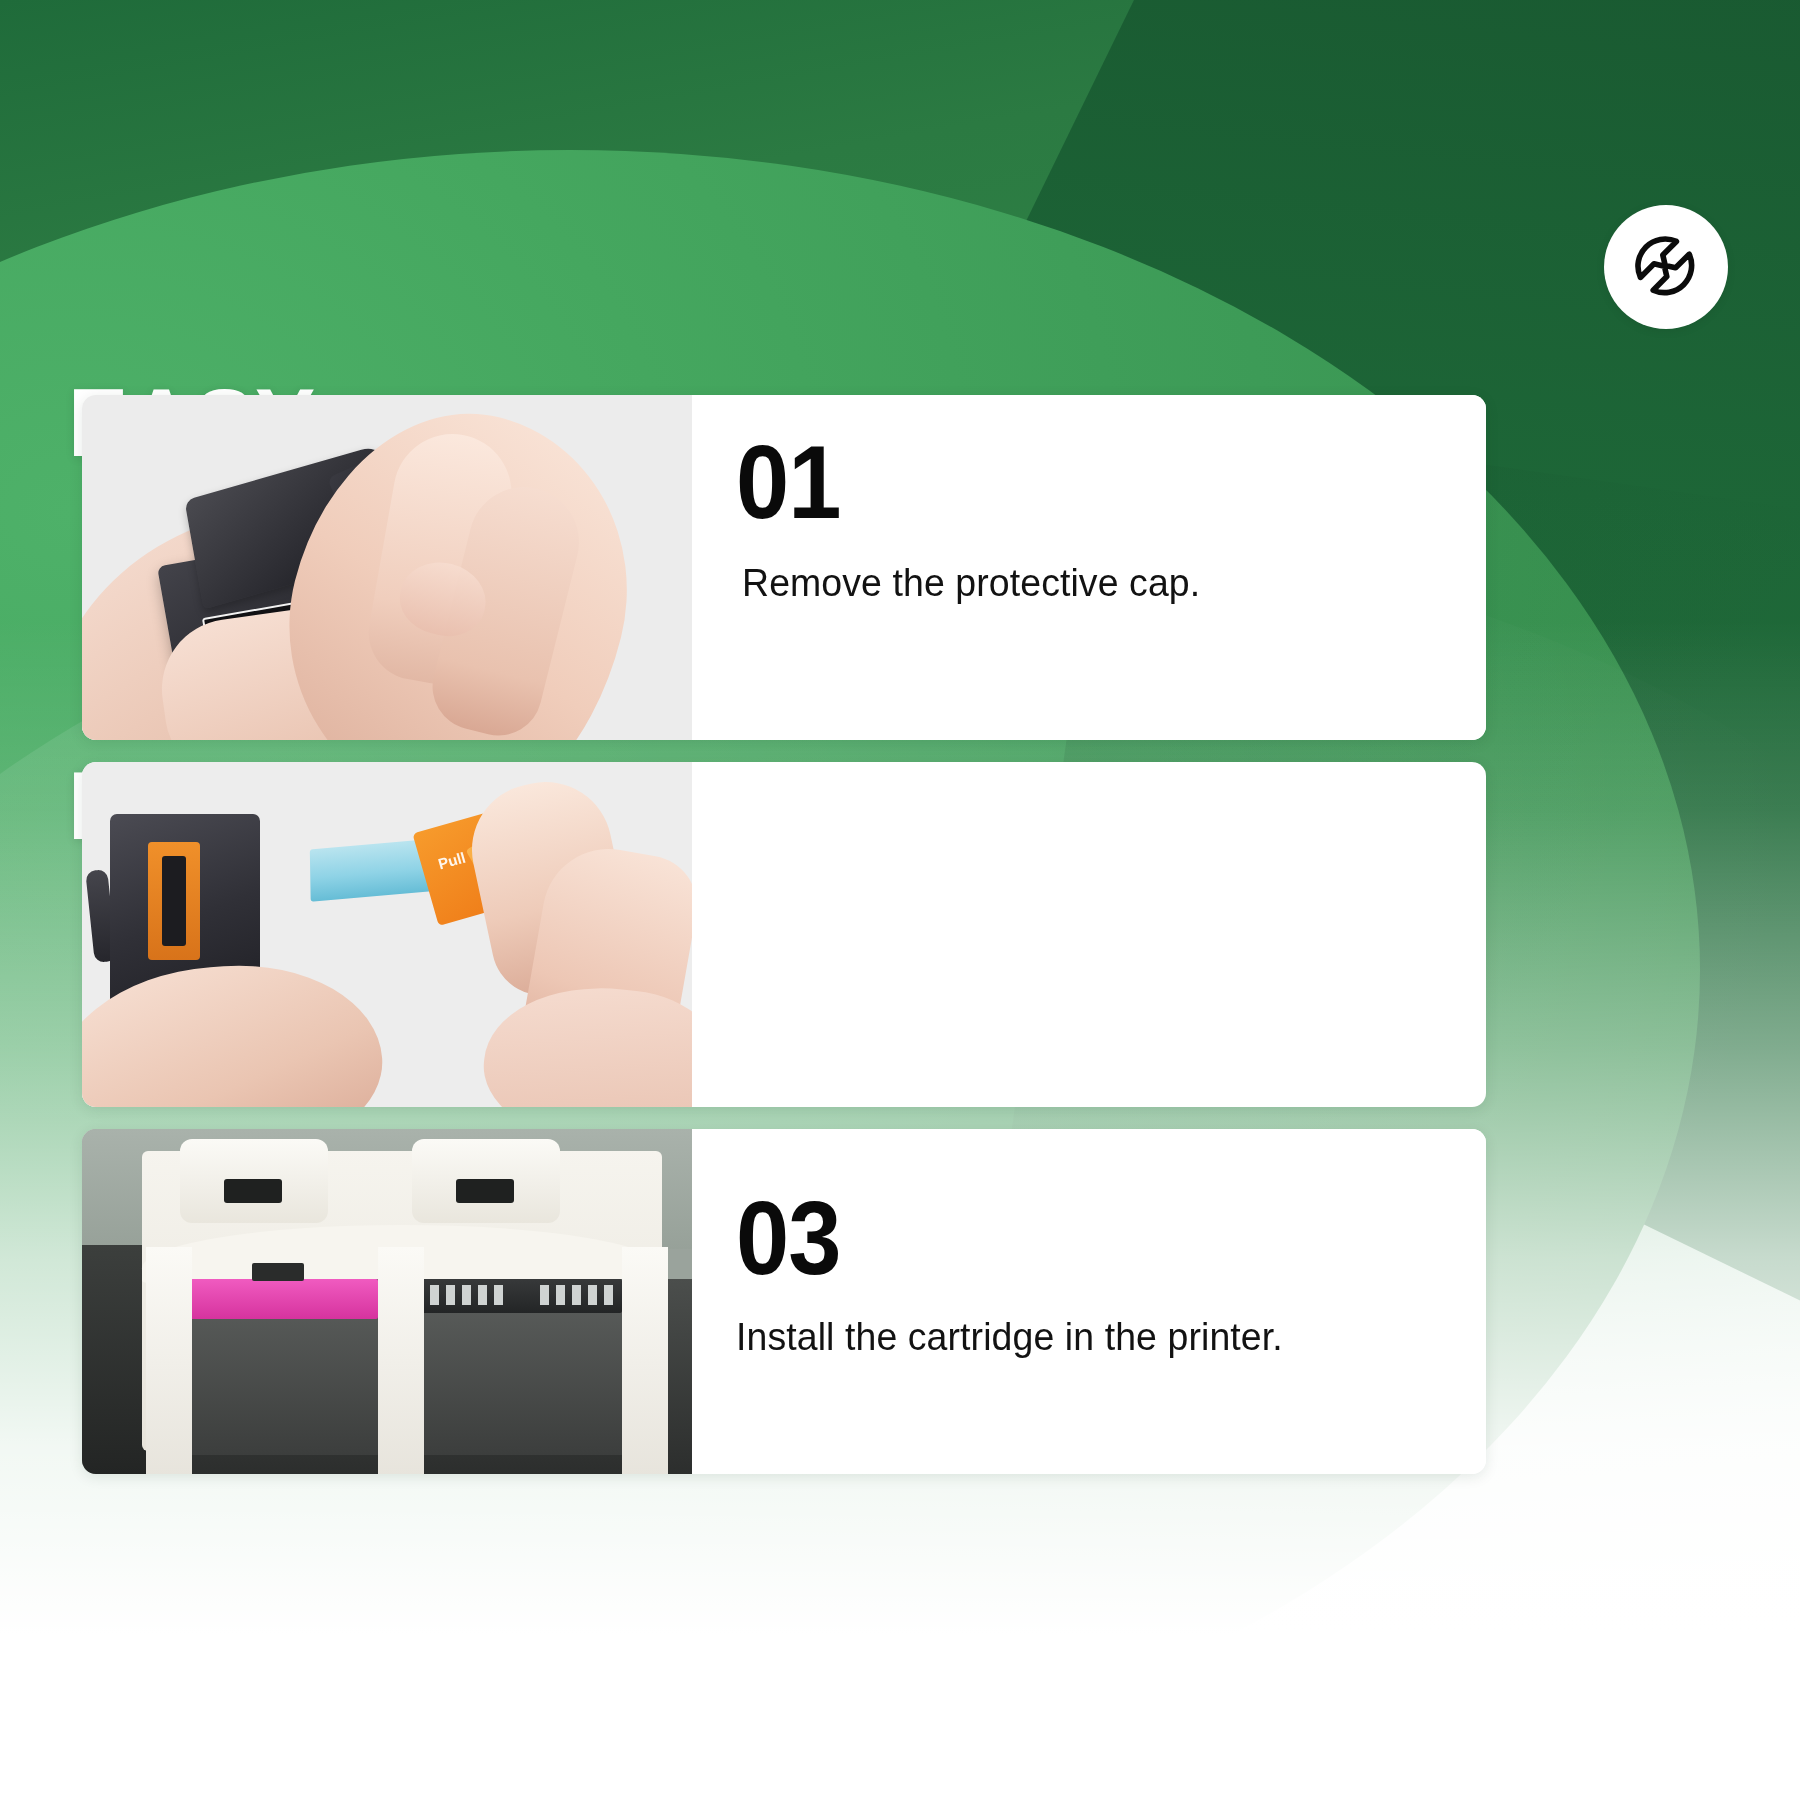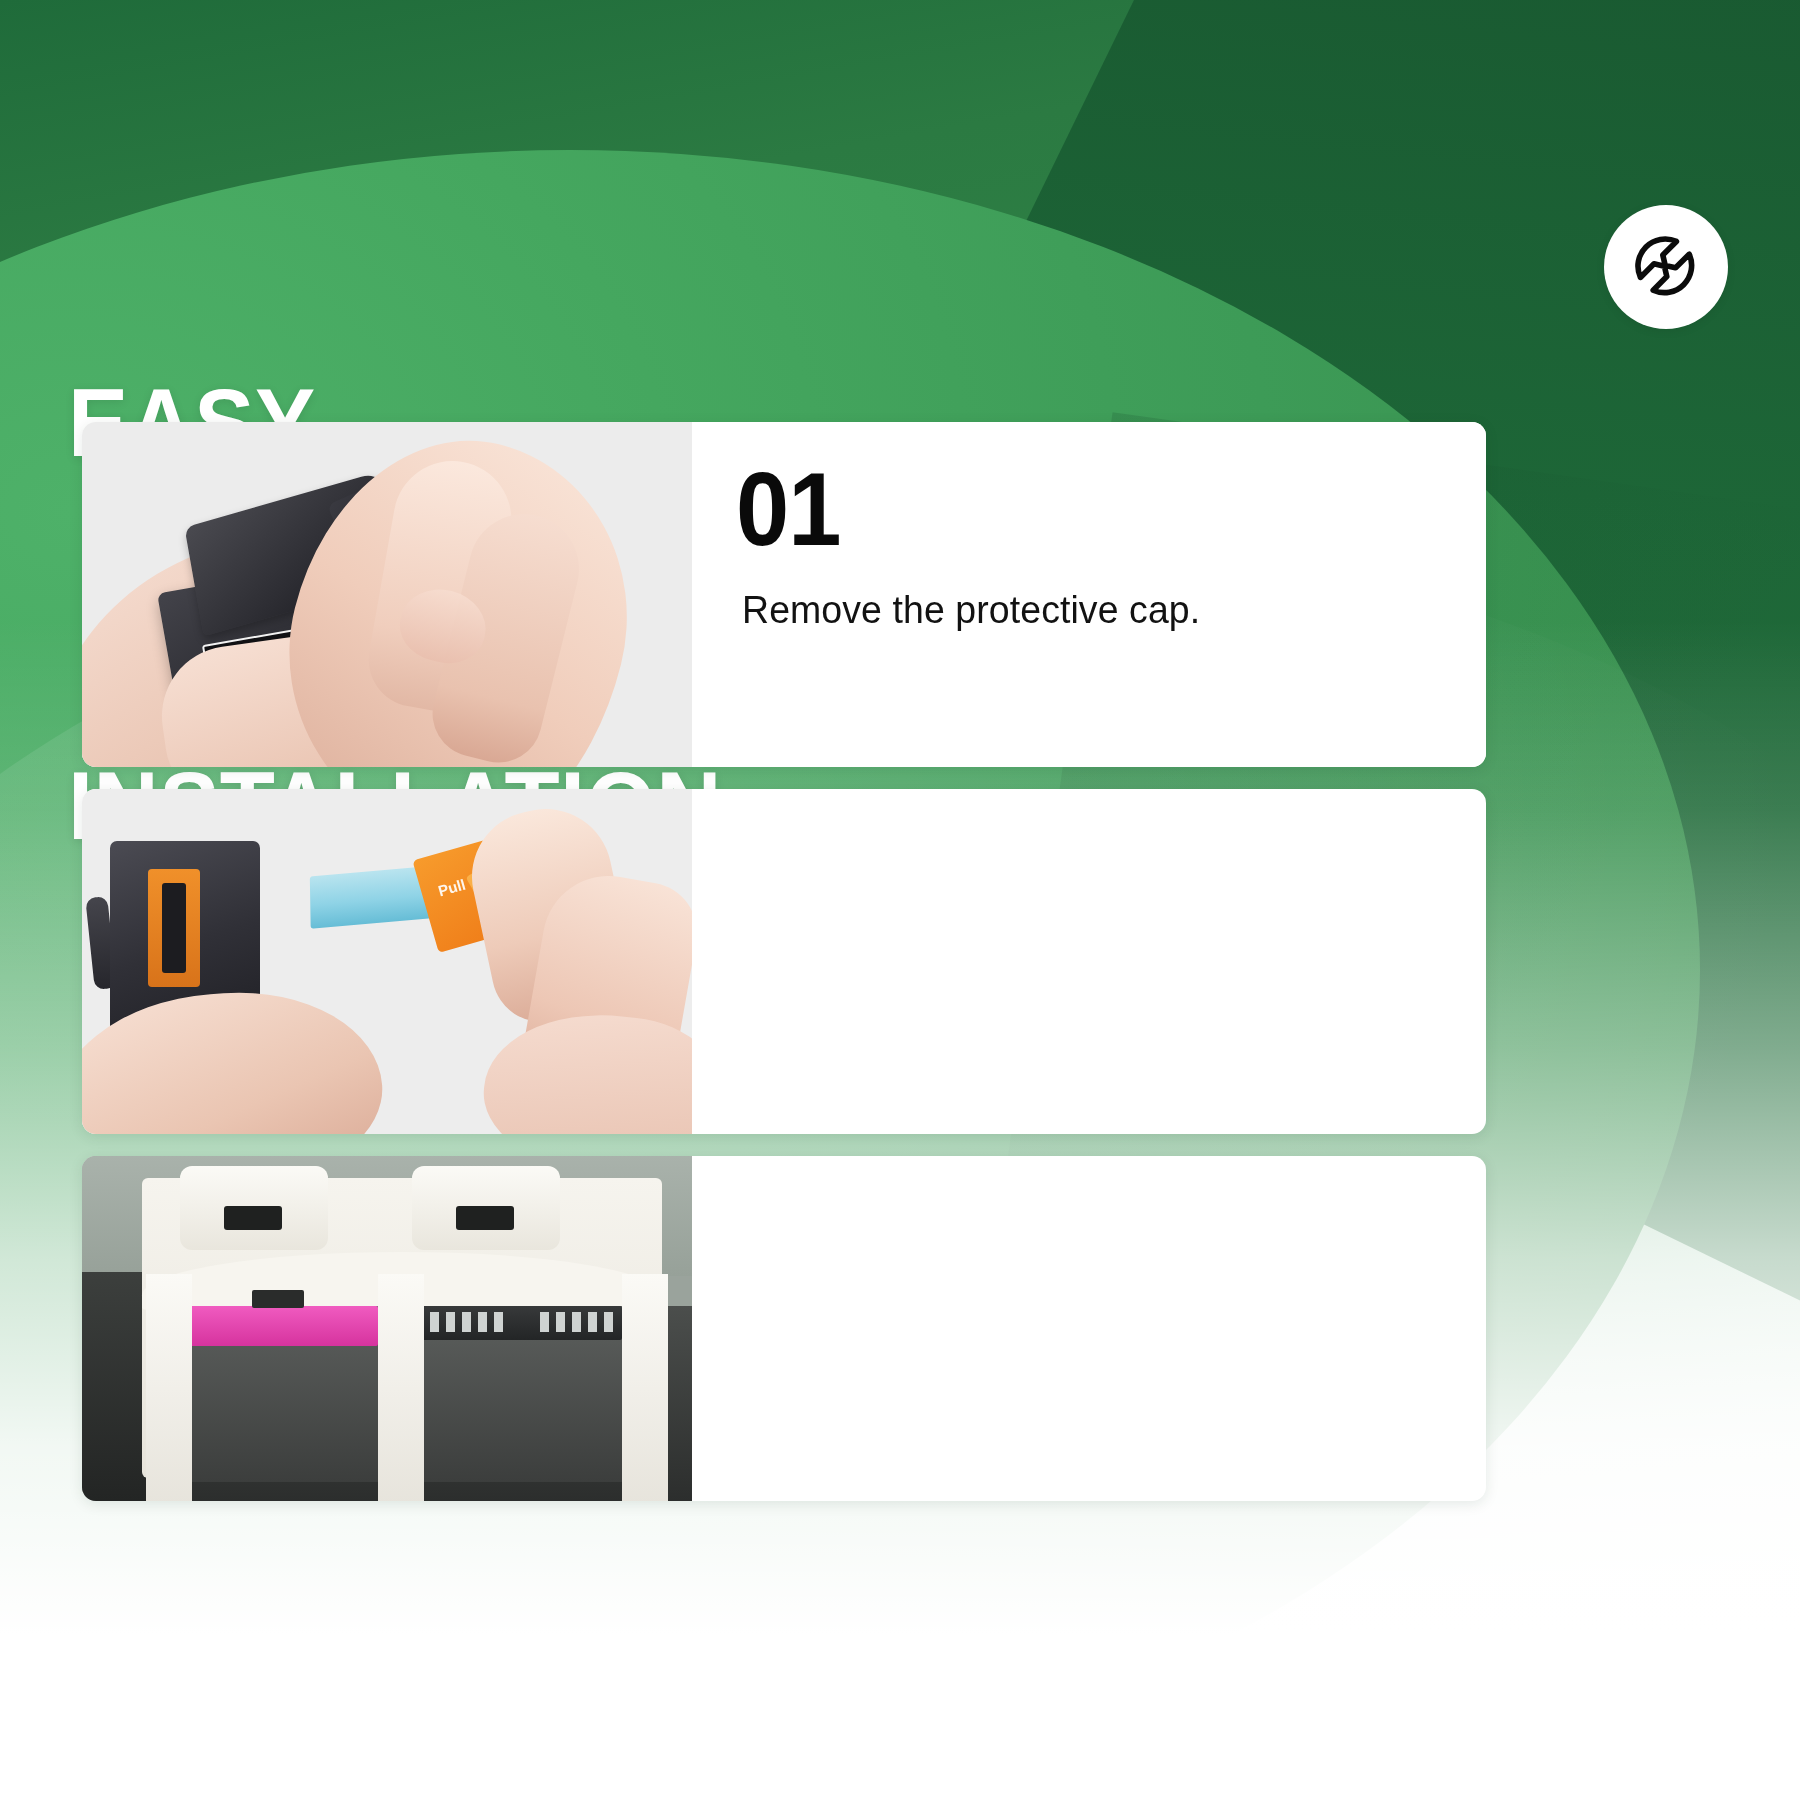--- a/index.html
+++ b/index.html
@@ -93,21 +93,20 @@
     display: flex; align-items: center; justify-content: center;
     box-shadow: 0 2px 10px rgba(0,0,0,.08);
   }
   .tool-badge svg { width: 80px; height: 80px; display: block; }
 
   
   .cards {
     position: absolute;
     left: 82px; top: 395px;
     width: 1404px;
-    margin-top: 27px;
   }
   .card {
     position: relative;
     width: 1404px;
     height: 345px;
     background: #ffffff;
     border-radius: 14px;
     overflow: hidden;
     display: flex;
     box-shadow: 0 3px 14px rgba(10,50,25,.10);
@@ -489,15 +488,19 @@
         <i style="left:118px"></i>
           <i style="left:134px"></i>
           <i style="left:150px"></i>
         <i style="left:166px"></i>
           <i style="left:182px"></i>
       </div>
       <div class="white-post p1"></div>
       <div class="white-post p2"></div>
       <div class="white-post p3"></div>
     </div>
+    <div class="card-body">
+      <div class="step-num">03</div>
+      <div class="step-text">Install the cartridge in the printer.</div>
+    </div>
   </div>
 
 </div>
 
 </body></html>

